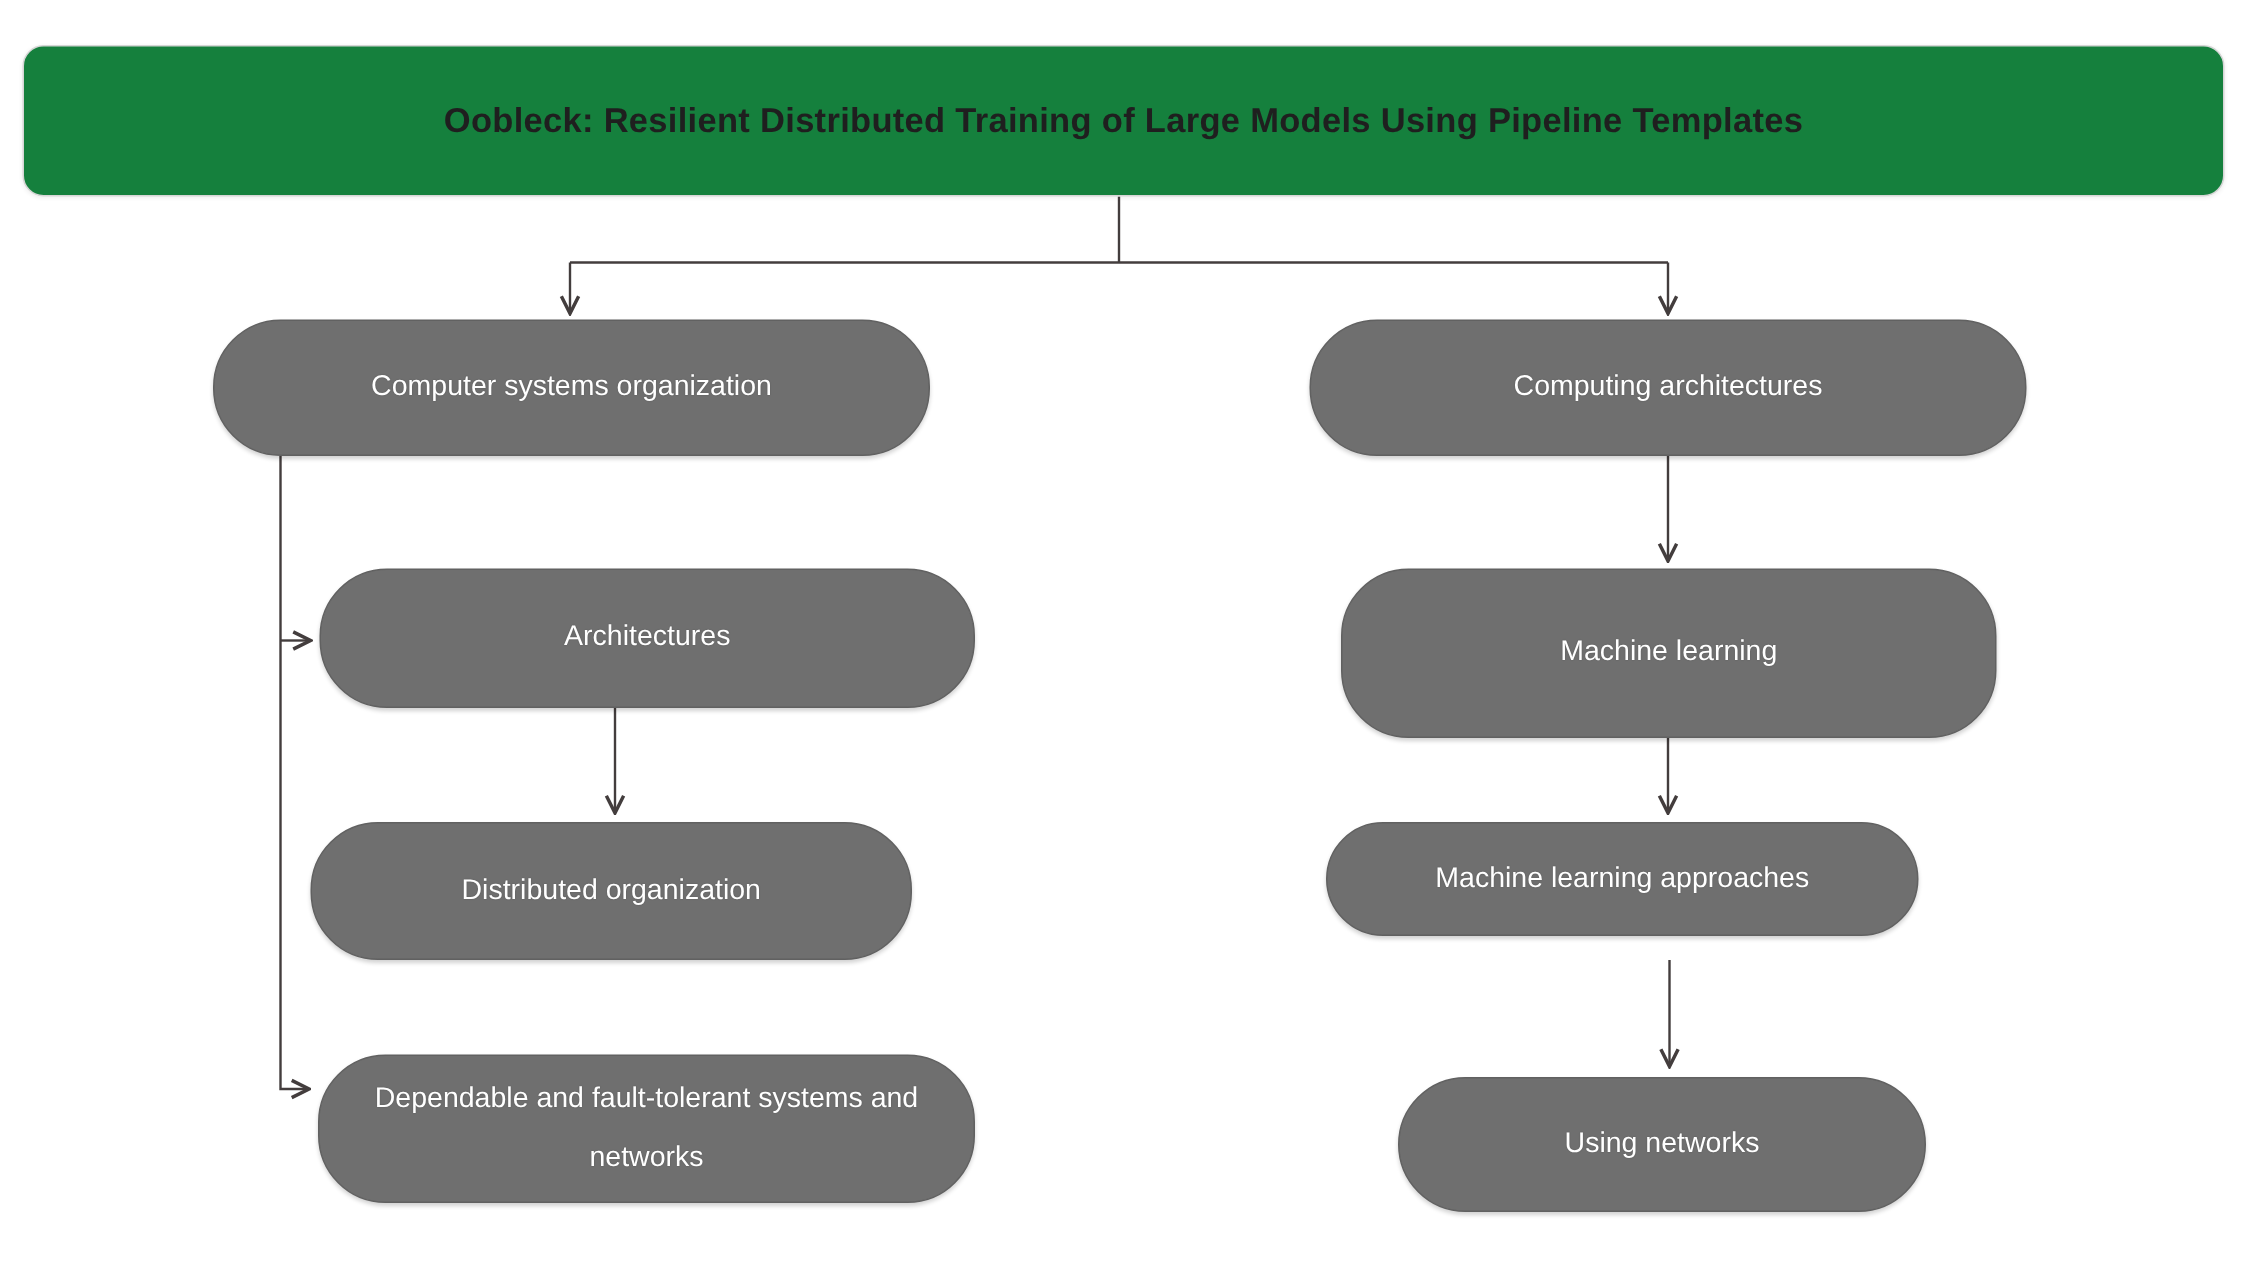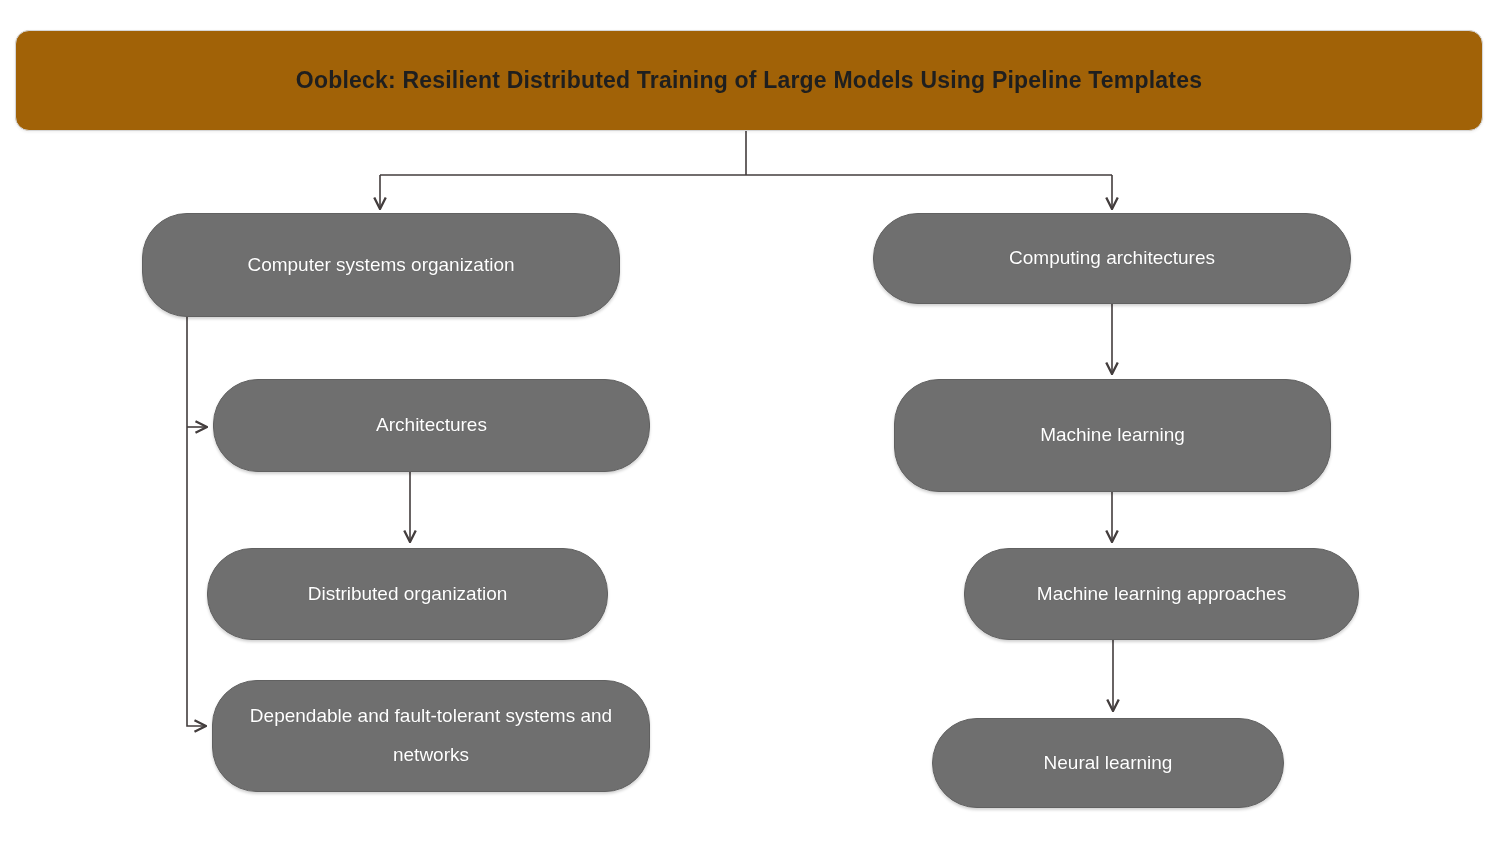--- a/index.html
+++ b/index.html
@@ -27,21 +27,21 @@
     stroke: var(--edge, #433d3d);
     stroke-width: 1.6;
     fill: none;
   }
   .title-box {
     position: absolute;
     left: 15px;
     top: 30px;
     width: 1468px;
     height: 101px;
-    background: #a16207;
+    background: #15803d;
     border: 1px solid var(--title-border, #d6d6d6);
     border-radius: 14px;
     box-shadow: 0 1px 3px rgba(0,0,0,0.07);
     display: flex;
     align-items: center;
     justify-content: center;
     box-sizing: border-box;
   }
   .title-box span {
     color: var(--title-text, #1f1f1f);
@@ -93,45 +93,45 @@
 
     <path d="M1112,304 V374" marker-end="url(#arrow)"></path>
     <path d="M1112,472 V542" marker-end="url(#arrow)"></path>
     <path d="M1113,640 V711" marker-end="url(#arrow)"></path>
   </svg>
 
   <div class="title-box">
     <span>Oobleck: Resilient Distributed Training of Large Models Using Pipeline Templates</span>
   </div>
 
-  <div class="node" style="left:142px; top:213px; width:478px; height:104px;">
+  <div class="node" style="left:142px; top:213px; width:478px; height:91px;">
     <span>Computer systems organization</span>
   </div>
 
   <div class="node" style="left:213px; top:379px; width:437px; height:93px;">
     <span>Architectures</span>
   </div>
 
   <div class="node" style="left:207px; top:548px; width:401px; height:92px;">
     <span>Distributed organization</span>
   </div>
 
-  <div class="node" style="left:212px; top:680px; width:438px; height:112px;">
+  <div class="node" style="left:212px; top:703px; width:438px; height:99px;">
     <span>Dependable and fault-tolerant systems and networks</span>
   </div>
 
   <div class="node" style="left:873px; top:213px; width:478px; height:91px;">
     <span>Computing architectures</span>
   </div>
 
   <div class="node" style="left:894px; top:379px; width:437px; height:113px;">
     <span>Machine learning</span>
   </div>
 
-  <div class="node" style="left:964px; top:548px; width:395px; height:92px;">
+  <div class="node" style="left:884px; top:548px; width:395px; height:76px;">
     <span>Machine learning approaches</span>
   </div>
 
   <div class="node" style="left:932px; top:718px; width:352px; height:90px;">
-    <span>Neural learning</span>
+    <span>Using networks</span>
   </div>
 
 </div>
 
 </body></html>

